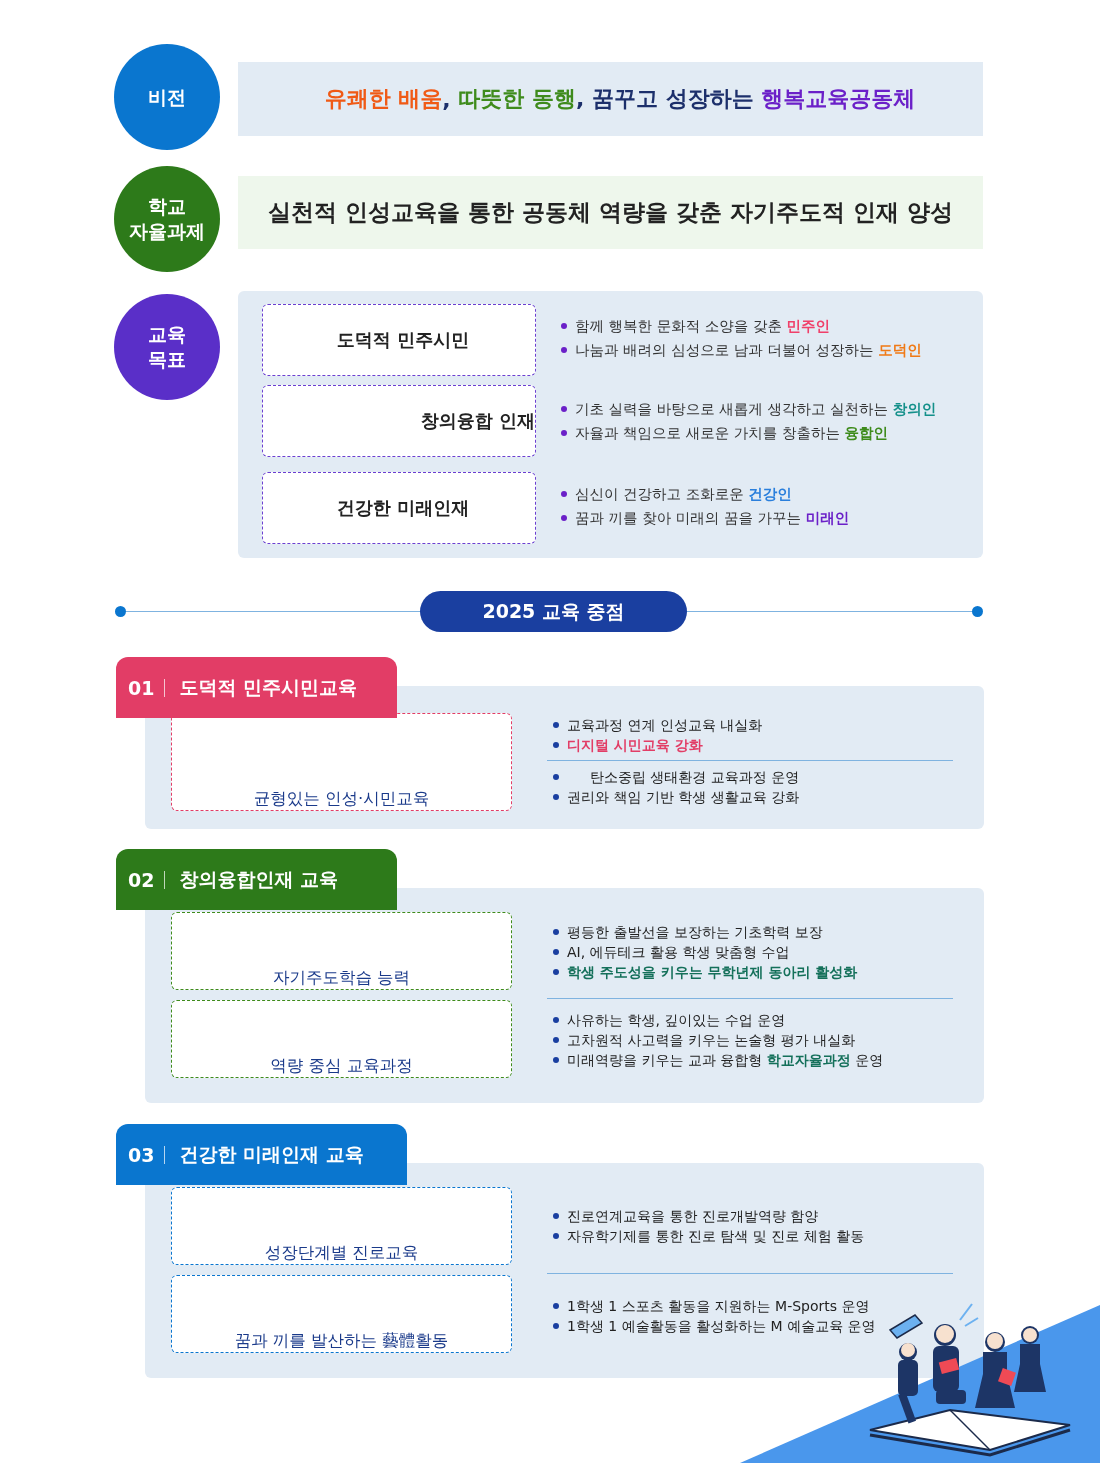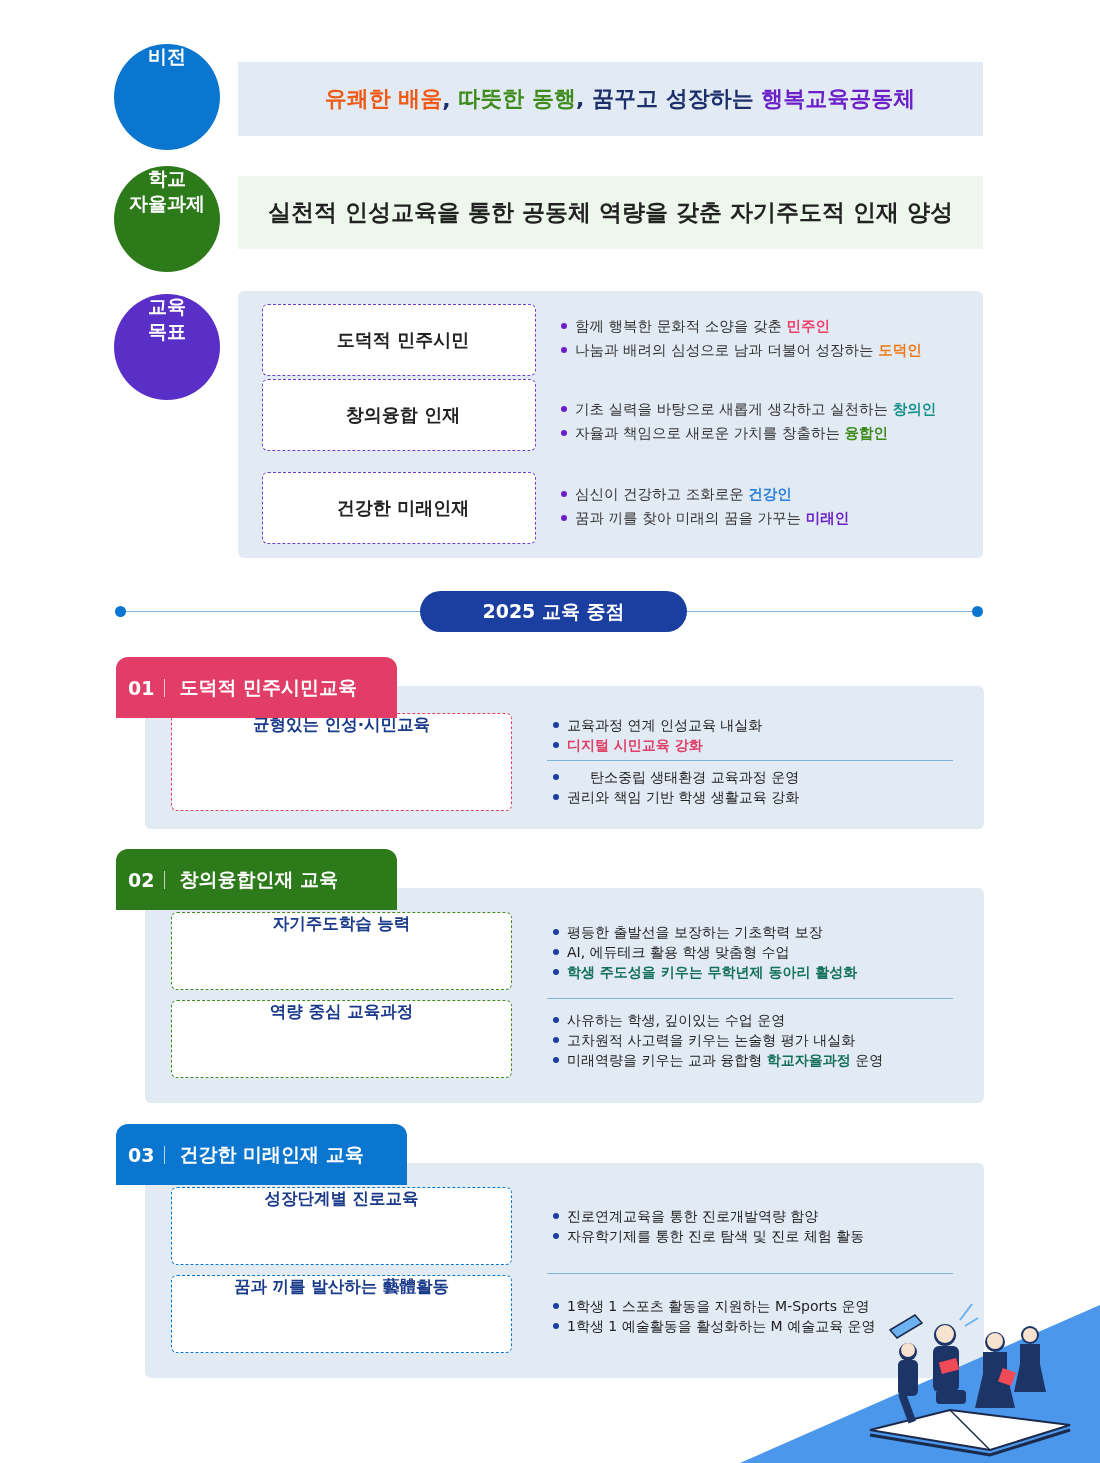--- a/index.html
+++ b/index.html
@@ -1,21 +1,21 @@
 <!DOCTYPE html>
 <html><head>
 <meta charset="utf-8">
 <style>
   * { box-sizing: border-box; margin: 0; padding: 0; }
   html, body { width: 1100px; height: 1463px; background: #ffffff; overflow: hidden; }
   body { font-family: "DejaVu Sans", "Liberation Sans", sans-serif; color: #222; position: relative; }
 
   .circle {
     position: absolute; left: 114px; width: 106px; height: 106px; border-radius: 50%;
-    display: flex; align-items: flex-start; justify-content: center; text-align: center;
+    display: flex; align-items: center; justify-content: center; text-align: center;
     color: #fff; font-weight: bold; font-size: 19px; line-height: 25px; white-space: pre-line;
   }
   .c-vision { top: 44px; background: #0a76cf; }
   .c-task { top: 166px; background: #2d7a1a; }
   .c-goal { top: 294px; background: #5a2fc8; }
 
   .band {
     position: absolute; left: 238px; width: 745px; display: flex; align-items: center; justify-content: center;
     font-weight: bold;
   }
@@ -54,22 +54,22 @@
   .sec-tab {
     position: absolute; left: 116px; height: 61px; border-radius: 12px 12px 0 0;
     color: #fff; font-weight: bold; font-size: 19px; display: flex; align-items: center; padding-left: 12px;
   }
   .sec-tab .num { margin-right: 10px; }
   .sec-tab .sep { width: 1px; height: 18px; background: rgba(255,255,255,0.7); margin-right: 14px; }
   .sec-panel { position: absolute; left: 145px; width: 839px; background: #e2ebf4; border-radius: 6px; }
 
   .sec-box {
     position: absolute; left: 26px; width: 341px; background: #fff; border-radius: 6px;
-    display: flex; align-items: flex-start; justify-content: center;
-    font-size: 16.5px; font-weight: bold; color: #1a3a8a;
+    display: flex; align-items: flex-end; justify-content: center;
+    font-size: 16.5px; font-weight: normal; color: #1a3a8a;
   }
   .sec-bullets { position: absolute; left: 408px; font-size: 14px; color: #222; line-height: 20px; }
   .sec-bullets li { list-style: none; position: relative; padding-left: 14px; }
   .sec-bullets li::before {
     content: ""; position: absolute; left: 0; top: 7px; width: 6px; height: 6px; border-radius: 50%; background: #1a3fa0;
   }
   .sec-rule { position: absolute; left: 402px; width: 406px; height: 1px; background: #7fb3e0; }
 
   .illus { position: absolute; left: 740px; top: 1290px; width: 360px; height: 173px; }
 </style>
@@ -95,21 +95,21 @@
 목표</span></div>
 <div class="goal-panel">
   <div class="goal-box" style="top:13px;">
       <span>도덕적 민주시민</span>
     </div>
   <ul class="goal-bullets" style="top:23px;">
     <li><span style="white-space:pre">함께 행복한 문화적 소양을 갖춘 </span><span class="hl" style="color:#f0406a">민주인</span></li>
     <li><span style="white-space:pre">나눔과 배려의 심성으로 남과 더불어 성장하는 </span><span class="hl" style="color:#f07a16">도덕인</span></li>
   </ul>
 
-  <div class="goal-box" style="top:88px;">
+  <div class="goal-box" style="top:94px;justify-content:flex-end;">
       <span>창의융합 인재</span>
     </div>
   <ul class="goal-bullets" style="top:106px;">
     <li><span style="white-space:pre">기초 실력을 바탕으로 새롭게 생각하고 실천하는 </span><span class="hl" style="color:#14908a">창의인</span></li>
     <li><span style="white-space:pre">자율과 책임으로 새로운 가치를 창출하는 </span><span class="hl" style="color:#3e8b1c">융합인</span></li>
   </ul>
 
   <div class="goal-box" style="top:181px;">
       <span>건강한 미래인재</span>
     </div>

